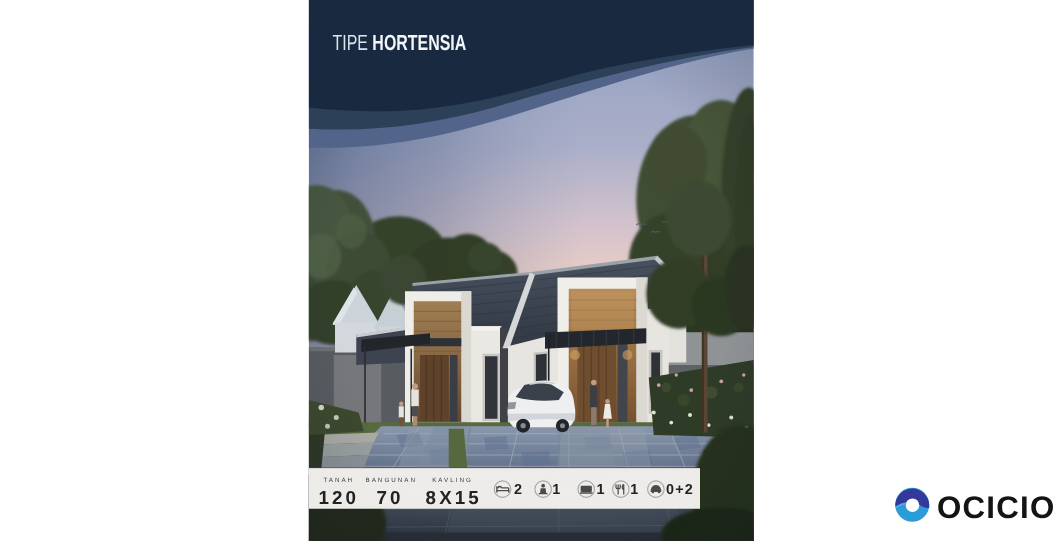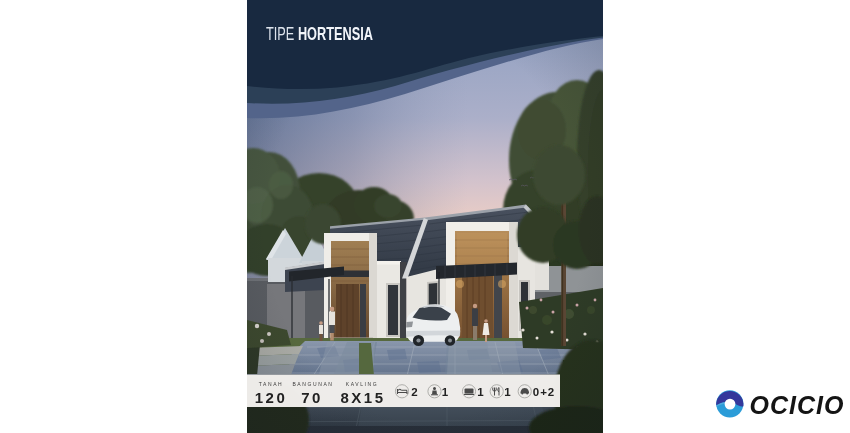--- a/index.html
+++ b/index.html
@@ -1,18 +1,18 @@
 <!DOCTYPE html>
 <html><head>
 <meta charset="utf-8">
 <style>
   html,body{margin:0;padding:0;background:#ffffff;width:850px;height:433px;overflow:hidden;}
   body{font-family:"Liberation Sans",sans-serif;position:relative;}
   #flyer{position:absolute;left:247px;top:0;width:356px;height:433px;}
-  #logo{position:absolute;left:715px;top:389px;width:135px;height:32px;font-style:italic;}
+  #logo{position:absolute;left:715px;top:389px;width:135px;height:32px;}
 </style>
 </head>
 <body>
 
 <div id="flyer">
 <svg width="356" height="433" viewBox="0 0 356 433" xmlns="http://www.w3.org/2000/svg">
 <defs>
   <linearGradient id="sky" x1="0" y1="30" x2="0" y2="250" gradientUnits="userSpaceOnUse">
     <stop offset="0" stop-color="#94a2c2"></stop>
     <stop offset="0.4" stop-color="#abafc9"></stop>

